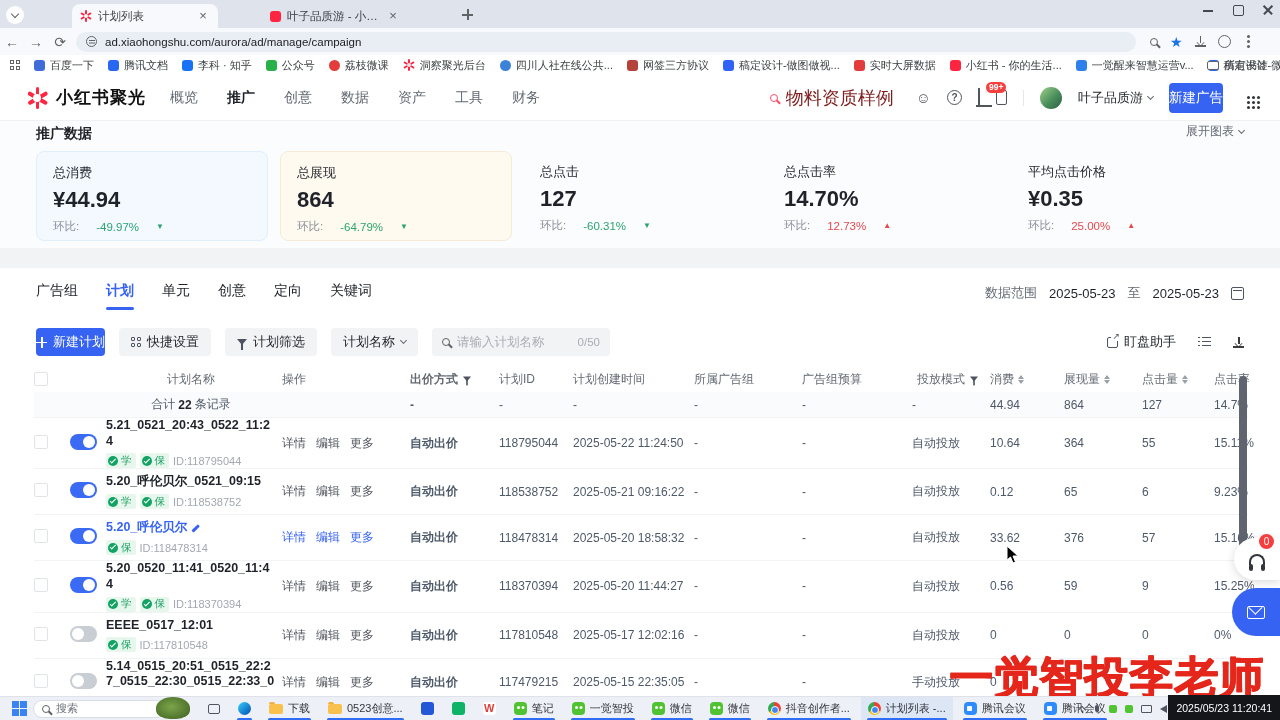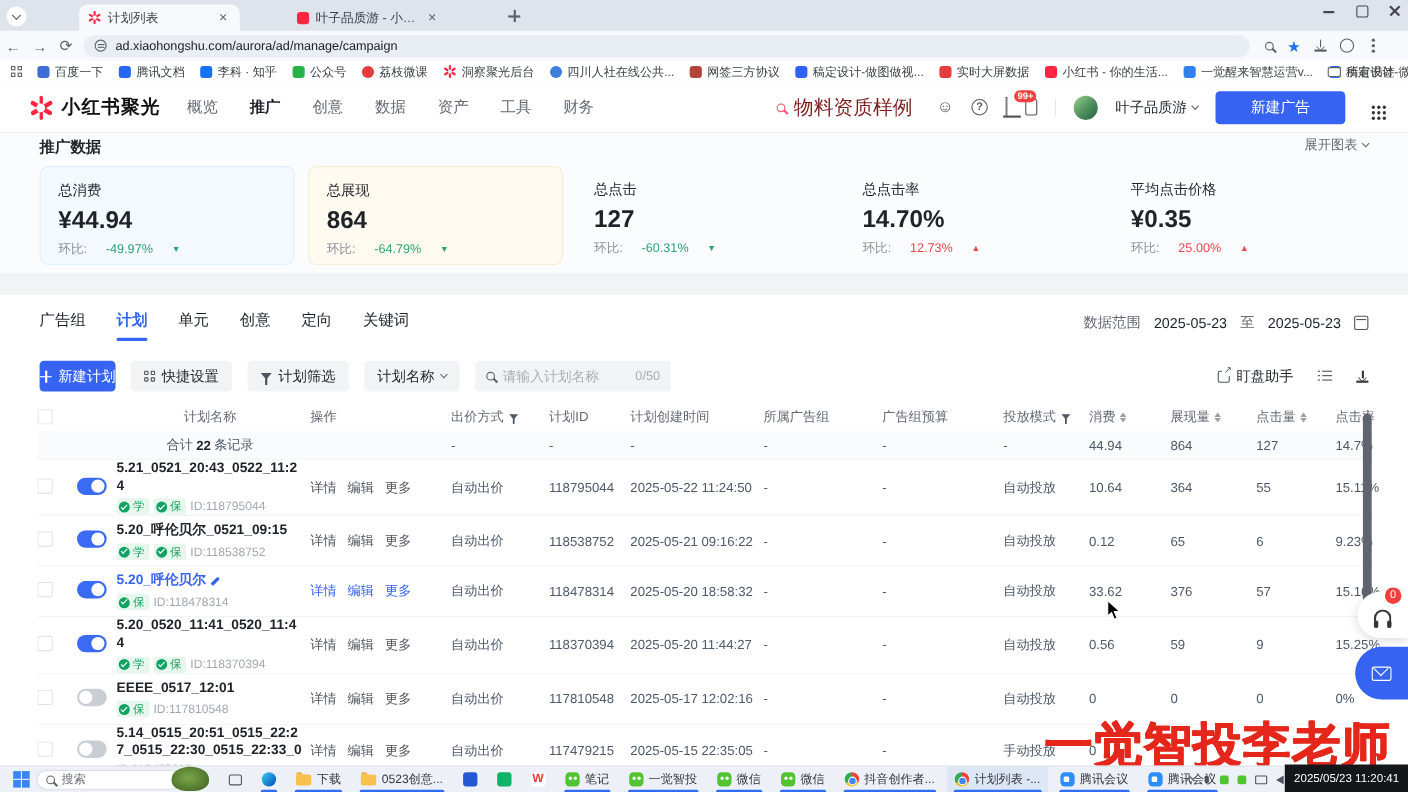--- a/index.html
+++ b/index.html
@@ -73,21 +73,21 @@
   .hic { color:#51555c; font-size:15px; line-height:16px; position:relative; }
   .qmark { width:15px; height:15px; border:1.4px solid #51555c; border-radius:50%; font-size:10px; text-align:center; line-height:13px; color:#51555c; font-weight:bold; }
   .bell { width:13px; height:11px; border:1.6px solid #51555c; border-bottom:none; border-radius:7px 7px 0 0; position:relative; margin-top:3px; }
   .bell::after { content:""; position:absolute; left:-3px; bottom:-1px; width:16px; height:1.6px; background:#51555c; }
   .bellbadge { position:absolute; top:-8px; left:8px; background:#f53f3f; color:#fff; font-size:8.5px; padding:0 3px; height:11px; line-height:11px; border-radius:6px; font-weight:bold; }
   .phoneic { width:11px; height:15px; border:1.5px solid #51555c; border-radius:2px; }
   .vdiv { width:1px; height:16px; background:#e5e7eb; }
   .avatar { width:22px; height:22px; border-radius:50%; background:linear-gradient(135deg,#9fd08a 0%,#4a8f5c 55%,#2e5d46 100%); }
   .uname { font-size:13px; color:#1f2329; display:flex; align-items:center; gap:5px; }
   .chev.dn { border-color:#646a73; width:5px; height:5px; }
-  .btn-newad { height:30px; padding:0 32px; background:#3663f2; color:#fff; font-size:13.5px; border:none; border-radius:4px; }
+  .btn-newad { height:30px; padding:0 0; background:#3663f2; color:#fff; font-size:13.5px; border:none; border-radius:4px; }
   .grid9 { width:3px; height:3px; background:#33353a; border-radius:50%; margin:0 8px;
     box-shadow:5px 0 0 #33353a,10px 0 0 #33353a,0 5px 0 #33353a,5px 5px 0 #33353a,10px 5px 0 #33353a,0 10px 0 #33353a,5px 10px 0 #33353a,10px 10px 0 #33353a; }
 
   
   .statsband { position:absolute; top:121px; left:0; width:1280px; height:127px; background:#fbfcfd; }
   .sec-title { position:absolute; left:36px; top:4px; font-size:14px; font-weight:bold; color:#1f2329; }
   .expand-chart { position:absolute; right:36px; top:2px; font-size:12px; color:#646a73; display:flex; align-items:center; gap:5px; }
   .cards { position:absolute; left:36px; top:30px; display:flex; gap:12px; }
   .card { width:232px; height:90px; border-radius:8px; padding:12px 16px; }
   .card.c0 { background:#f3f9ff; border:1px solid #e1eefb; }
@@ -133,22 +133,22 @@
   .colic::after { content:""; position:absolute; left:0; top:0; width:1.8px; height:1.8px; background:#4e5560; box-shadow:0 4px 0 #4e5560, 0 8px 0 #4e5560; }
 
   
   .table { position:absolute; top:100px; left:34px; width:1214px; }
   .trow { display:flex; align-items:center; border-bottom:1px solid #f2f3f5; min-height:46px; }
   .trow.thead { min-height:24px; border-bottom:none; padding-bottom:2px; }
   .trow.tsum { min-height:26px; background:#fafbfc; }
   .c { flex:none; padding-right:6px; font-size:12px; color:#4e5969; overflow:hidden; white-space:nowrap; }
   .thead .c { color:#646a73; display:flex; align-items:center; gap:4px; }
   .c-check{ width:36px; } .c-tog{ width:36px; } .c-name{ width:176px; } .c-ops{ width:128px; }
-  .c-bid{ width:89px; } .c-id{ width:74px; } .c-created{ width:121px; } .c-group{ width:108px; }
-  .c-budget{ width:110px; } .c-mode{ width:78px; } .c-consume{ width:74px; } .c-impr{ width:78px; }
+  .c-bid{ width:89px;font-weight:bold; } .c-id{ width:74px; } .c-created{ width:121px; } .c-group{ width:108px; }
+  .c-budget{ width:110px; } .c-mode{ width:78px;justify-content:center; } .c-consume{ width:74px; } .c-impr{ width:78px; }
   .c-clicks{ width:72px; } .c-ctr{ width:40px; padding-right:0; }
   .cb { width:14px; height:14px; border:1px solid #e0e3e8; border-radius:2px; background:#fff; display:inline-block; }
   .toggle { width:27px; height:16px; border-radius:8px; background:#3b6bf5; position:relative; display:inline-block; }
   .toggle::after { content:""; position:absolute; right:2px; top:2px; width:12px; height:12px; border-radius:50%; background:#fff; }
   .toggle.off { background:#c9cdd4; }
   .toggle.off::after { right:auto; left:2px; }
   .c-name { display:flex; flex-direction:column; justify-content:center; gap:4px; white-space:normal; }
   .nm { font-size:12.5px; font-weight:bold; color:#1f2329; line-height:1.25; word-break:break-all; }
   .nm.link { color:#3663f2; display:inline-flex; align-items:center; gap:4px; }
   .pencil { width:9px; height:2.5px; background:#3663f2; border-radius:1px; transform:rotate(-45deg); display:inline-block; }

